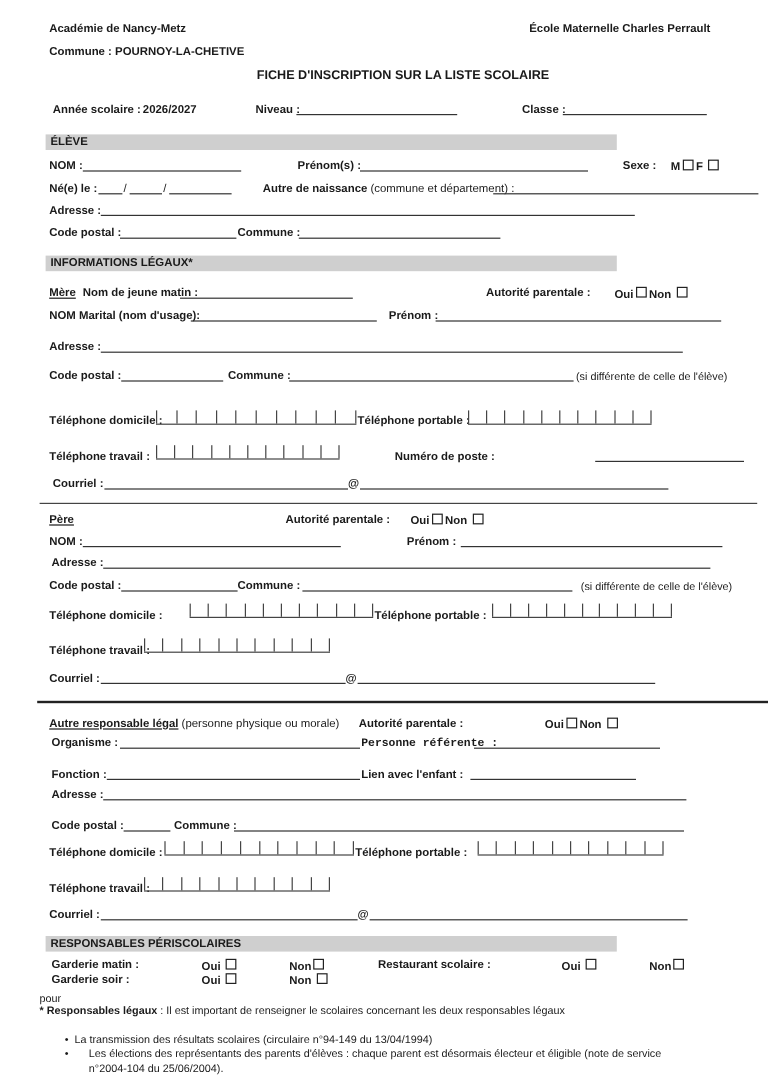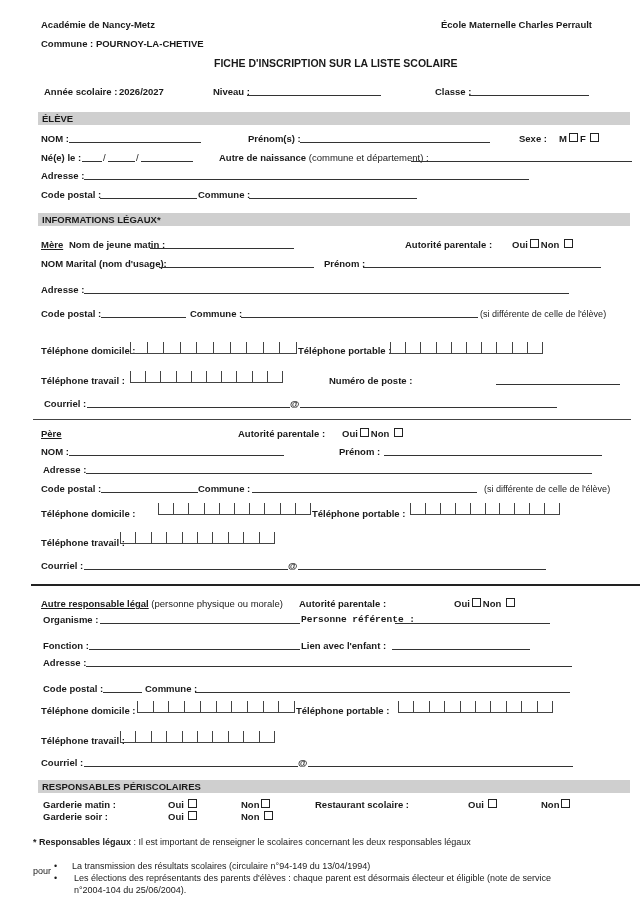--- a/index.html
+++ b/index.html
@@ -2,21 +2,21 @@
 <html><head>
 <meta charset="utf-8">
 <style>
   html, body { margin:0; padding:0; background:#ffffff; }
   body { width:640px; height:905px; position:relative; overflow:hidden;
          font-family:"Liberation Sans", sans-serif; font-size:9.5px; color:#1a1a1a; }
   .abs { position:absolute; white-space:nowrap; line-height:12px; }
   .b { font-weight:bold; }
   .u { text-decoration:underline; }
   .line { position:absolute; height:0; border-bottom:1px solid #333; }
-  .hdr { position:absolute; left:38px; width:592px; height:13px; background:#cfcfcf; }
+  .hdr { position:absolute; left:38px; width:476px; height:13px; background:#cfcfcf; }
   .hdr span { position:absolute; left:4px; top:0px; font-weight:bold; font-size:9.5px; line-height:13px; }
   .title { font-size:10.5px; font-weight:bold; }
   .cb { display:inline-block; width:7px; height:7px; border:1px solid #222; vertical-align:-0px; margin:0 2px; }
   .phone { position:absolute; height:11px; border-bottom:1px solid #444; display:flex; }
   .phone i { flex:1; border-left:1px solid #444; height:11px; }
   .phone i:last-child { border-right:1px solid #444; }
   .foot { font-size:9px; }
 </style>
 </head>
 <body>
@@ -286,18 +286,18 @@
 <div class="abs b" style="left:241px;top:799px;"><span>Non</span><span class="cb"></span></div>
 <div class="abs b" style="left:315px;top:799px;">Restaurant scolaire :</div>
 <div class="abs b" style="left:468px;top:799px;"><span>Oui</span> <span class="cb"></span></div>
 <div class="abs b" style="left:541px;top:799px;"><span>Non</span><span class="cb"></span></div>
 
 <div class="abs b" style="left:43px;top:811px;">Garderie soir :</div>
 <div class="abs b" style="left:168px;top:811px;"><span>Oui</span> <span class="cb"></span></div>
 <div class="abs b" style="left:241px;top:811px;"><span>Non</span> <span class="cb"></span></div>
 
 <div class="abs foot" style="left:33px;top:836px;"><span class="b">* Responsables légaux</span><span> : Il est important de renseigner le scolaires concernant les deux responsables légaux</span></div>
-<div class="abs foot" style="left:33px;top:865px;">pour</div>
+<div class="abs foot" style="left:33px;top:826px;">pour</div>
 <div class="abs foot" style="left:54px;top:860px;">•</div>
-<div class="abs foot" style="left:72px;top:860px;">La transmission des résultats scolaires (circulaire n°94-149 du 13/04/1994)</div>
+<div class="abs foot" style="left:62px;top:860px;">La transmission des résultats scolaires (circulaire n°94-149 du 13/04/1994)</div>
 <div class="abs foot" style="left:54px;top:872px;">•</div>
 <div class="abs foot" style="left:74px;top:872px;">Les élections des représentants des parents d'élèves : chaque parent est désormais électeur et éligible (note de service</div>
 <div class="abs foot" style="left:74px;top:884px;">n°2004-104 du 25/06/2004).</div>
 
 </body></html>

